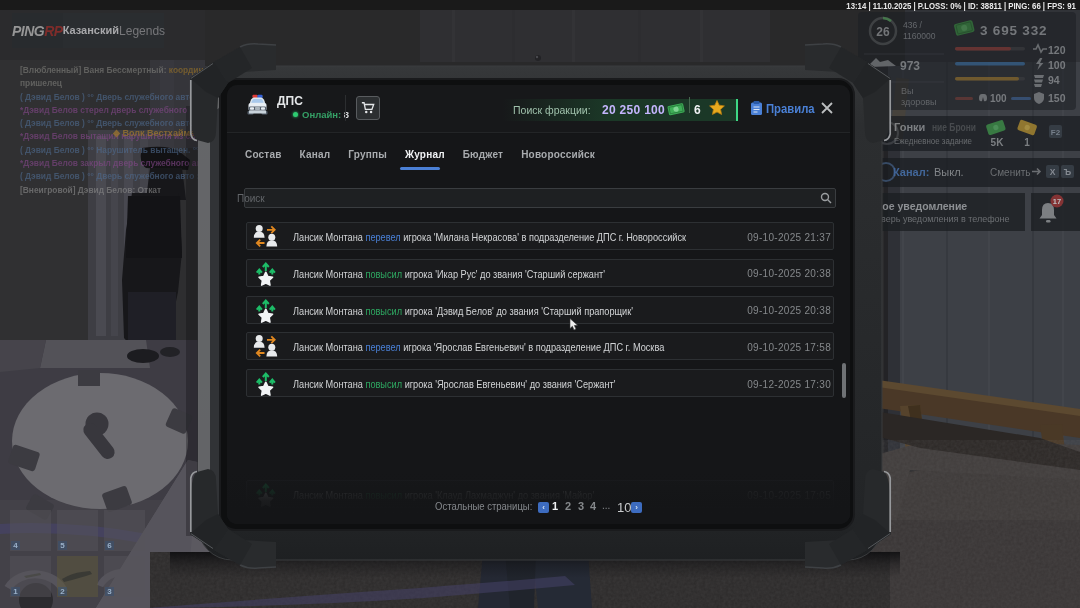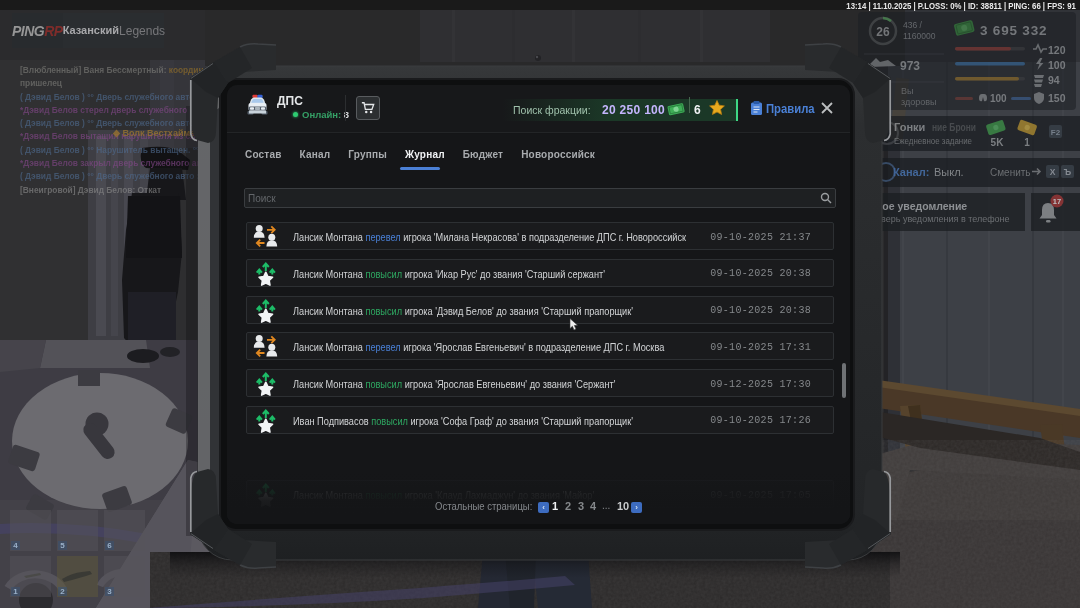--- a/index.html
+++ b/index.html
@@ -6,21 +6,21 @@
   html,body { width:1080px; height:608px; overflow:hidden; background:#2c2c2e; }
   body { font-family:"Liberation Sans", sans-serif; position:relative; -webkit-font-smoothing:antialiased; }
   .abs { position:absolute; }
   #stage { position:absolute; left:0; top:0; width:1080px; height:608px; overflow:hidden; }
   .row { position:absolute; left:19px; width:588px; height:28px; background:#1a1b1d; border:1px solid #2d3033; border-radius:2px; }
   .ric { position:absolute; left:6px; top:1px; width:26px; height:26px; }
   .rtx { position:absolute; left:46px; top:8px; font-size:10.5px; color:#d2d4d6; white-space:nowrap; transform:scaleX(0.875); transform-origin:0 50%; }
   .rtx i { font-style:normal; }
   .bl { color:#4a80d6; }
   .gr { color:#2ea861; }
-  .rdt { position:absolute; right:22px; top:8.5px; font-size:10px; color:#85888b; letter-spacing:0.3px;font-family:Liberation Mono, monospace; }
+  .rdt { position:absolute; right:2px; top:8.5px; font-size:10px; color:#85888b; letter-spacing:0.3px; }
 </style>
 </head>
 <body>
 <div id="stage">
 
 <svg class="abs" width="1080" height="608" viewBox="0 0 1080 608" style="left:0;top:0">
 
   <rect x="0" y="0" width="1080" height="608" fill="#2b2b2d"></rect>
 
   <rect x="0" y="0" width="220" height="608" fill="#2e2e30"></rect>
@@ -387,21 +387,21 @@
       <span>Состав</span>
           <span>Канал</span>
           <span>Группы</span>
           <span style="color:#f0f2f4">Журнал</span>
           <span>Бюджет</span>
           <span>Новороссийск</span>
     </div>
     <div class="abs" style="left:173px;top:82px;width:40px;height:2.5px;border-radius:2px;background:#4b80d6"></div>
 
     <div class="abs" style="left:17px;top:103px;width:592px;height:20px;background:#1e2022;border:1px solid #3a3d40;border-radius:2px"></div>
-    <div class="abs" style="left:21px;top:108px;font-size:10px;color:#63666a">Поиск</div>
+    <div class="abs" style="left:10px;top:108px;font-size:10px;color:#63666a">Поиск</div>
     <svg class="abs" style="left:593px;top:107px" width="12" height="12" viewBox="0 0 12 12">
       <circle cx="5" cy="5" r="3.5" fill="none" stroke="#9a9da0" stroke-width="1.4"></circle>
       <path d="M7.8,7.8 L11,11" stroke="#9a9da0" stroke-width="1.4"></path>
     </svg>
 
     <svg width="0" height="0" style="position:absolute">
       <defs>
         <g id="ic-transfer">
           <circle cx="6.2" cy="4.6" r="3.5" fill="#e8eaec"></circle>
           <path d="M0.8,13.8 q0.2,-6.2 5.4,-6.2 q5.2,0 5.4,6.2 z" fill="#e8eaec"></path>
@@ -438,54 +438,47 @@
               <use href="#ic-promote"></use>
             </svg>
             <span class="rtx">Лансик Монтана <i class="gr">повысил</i> игрока 'Дэвид Белов' до звания 'Старший прапорщик'</span>
             <span class="rdt">09-10-2025 20:38</span>
           </div>
       <div class="row" style="top:247.2px">
             <svg class="ric" viewBox="0 0 26 26">
               <use href="#ic-transfer"></use>
             </svg>
             <span class="rtx">Лансик Монтана <i class="bl">перевел</i> игрока 'Ярослав Евгеньевич' в подразделение ДПС г. Москва</span>
-            <span class="rdt">09-10-2025 17:31</span>
+            <span class="rdt">09-10-2025 17:58</span>
           </div>
       <div class="row" style="top:284px">
             <svg class="ric" viewBox="0 0 26 26">
               <use href="#ic-promote"></use>
             </svg>
             <span class="rtx">Лансик Монтана <i class="gr">повысил</i> игрока 'Ярослав Евгеньевич' до звания 'Сержант'</span>
             <span class="rdt">09-12-2025 17:30</span>
-          </div>
-      <div class="row" style="top:320.7px">
-            <svg class="ric" viewBox="0 0 26 26">
-              <use href="#ic-promote"></use>
-            </svg>
-            <span class="rtx">Иван Подпивасов <i class="gr">повысил</i> игрока 'Софа Граф' до звания 'Старший прапорщик'</span>
-            <span class="rdt">09-10-2025 17:26</span>
           </div>
       <div class="row" style="top:395.3px;opacity:0.22">
             <svg class="ric" viewBox="0 0 26 26">
               <use href="#ic-promote"></use>
             </svg>
             <span class="rtx">Лансик Монтана <i class="gr">повысил</i> игрока 'Клауд Лахмаджун' до звания 'Майор'</span>
             <span class="rdt">09-10-2025 17:05</span>
           </div>
       <div class="abs" style="left:0;top:387px;width:623px;height:52px;background:linear-gradient(to bottom, rgba(20,21,23,0), rgba(20,21,23,0.85) 55%, #141517 85%)"></div>
     </div>
 
     <div class="abs" style="left:208px;top:416px;font-size:10px;color:#84878b;transform:scaleX(0.95);transform-origin:0 50%">Остальные страницы:</div>
     <div class="abs" style="left:311px;top:416.5px;width:11px;height:11px;background:#3d6cc0;border-radius:2px;text-align:center;color:#cfe0f4;font-weight:bold;font-size:8px;line-height:11px">‹</div>
     <div class="abs" style="left:325px;top:415px;font-weight:bold;font-size:11px;color:#f0f2f4">1</div>
     <div class="abs" style="left:338px;top:415px;font-weight:bold;font-size:11px;color:#85888b">2</div>
     <div class="abs" style="left:351px;top:415px;font-weight:bold;font-size:11px;color:#85888b">3</div>
     <div class="abs" style="left:363px;top:415px;font-weight:bold;font-size:11px;color:#85888b">4</div>
     <div class="abs" style="left:375px;top:415px;font-size:10px;color:#85888b">...</div>
-    <div class="abs" style="left:390px;top:415px;font-weight:bold;font-size:11px;color:#c8cacc">10</div>
+    <div class="abs" style="left:390px;top:415px;font-weight:normal;font-size:13px;color:#c8cacc">10</div>
     <div class="abs" style="left:404px;top:416.5px;width:11px;height:11px;background:#3d6cc0;border-radius:2px;text-align:center;color:#cfe0f4;font-weight:bold;font-size:8px;line-height:11px">›</div>
 
     <div class="abs" style="left:615px;top:278px;width:4px;height:35px;background:#6f7275;border-radius:2px"></div>
   </div>
 </div>
 
 <svg class="abs" style="left:569px;top:318px" width="10" height="13" viewBox="0 0 10 13">
   <path d="M1,0.5 L1,10.5 L3.4,8.3 L5,12 L7,11.1 L5.4,7.5 L8.6,7.2 Z" fill="#efefef" stroke="#333" stroke-width="0.6"></path>
 </svg>
 

